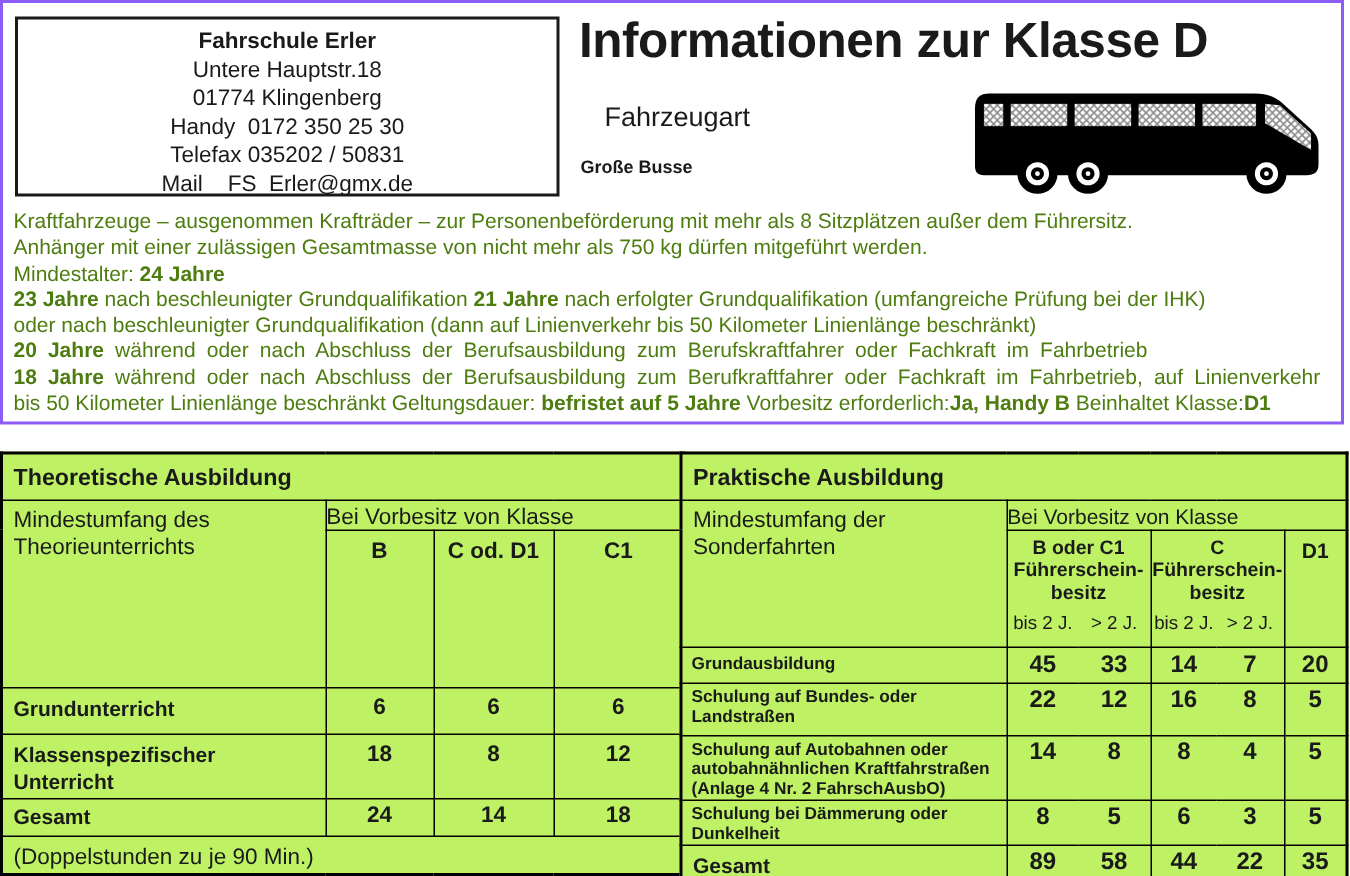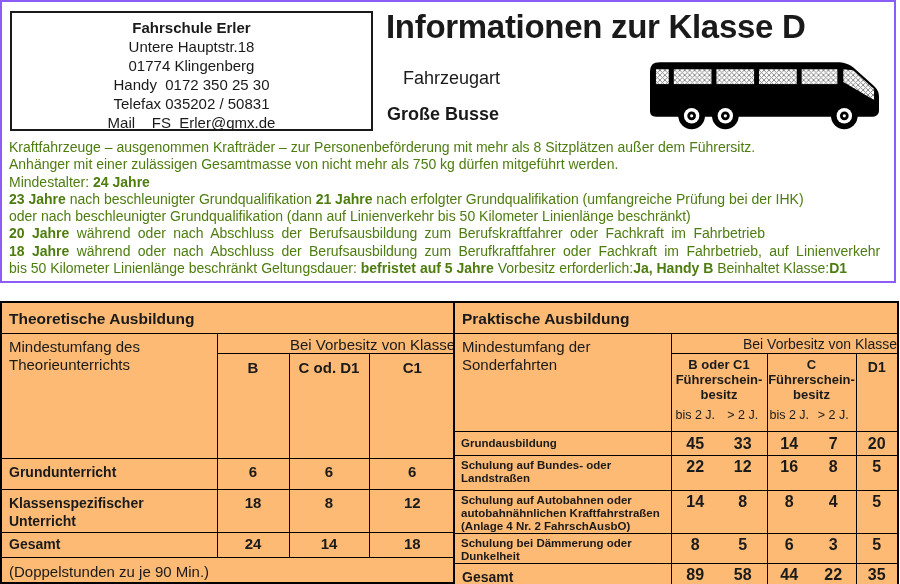--- a/index.html
+++ b/index.html
@@ -16,34 +16,34 @@
     border:2px solid #1a1a1a; text-align:center; padding-top:5px;
     font-size:15px; line-height:19px;
   }
   .contact-box .name { font-weight:bold; }
   .contact-box .cline { white-space:pre; }
   .page-title {
     position:absolute; left:384px; top:6px; font-size:33px; font-weight:bold;
     letter-spacing:-0.3px; white-space:nowrap;
   }
   .veh-label { position:absolute; left:385px; top:66px; font-size:18px;margin-left:16px; }
-  .veh-value { position:absolute; left:385px; top:102px; font-size:18px; font-weight:bold; }
+  .veh-value { position:absolute; left:385px; top:102px; font-size:12px; font-weight:bold; }
   .bus-wrap { position:absolute; left:648px; top:58px; width:230px; height:72px; }
   
   .desc { position:absolute; left:7px; top:137px; width:886px; font-size:14px; line-height:17.3px; color:#4d7c0f; }
   .desc .line { white-space:nowrap; }
   .desc .wide { word-spacing:3.5px; }
   
-  table { border-collapse:collapse; table-layout:fixed; position:absolute; background:#fdba74; }
+  table { border-collapse:collapse; table-layout:fixed; position:absolute; background:#bef264; }
   table td { border:1.5px solid #000; overflow:hidden; }
   .t-theory { left:0;  top:301px; width:455px; border:2px solid #000; }
   .t-pract  { left:453px; top:301px; width:444px; border:2px solid #000; }
   td.ttl { font-size:15.5px; font-weight:bold; padding:6px 0 4px 7px; }
   td.rowhead { vertical-align:top; font-size:15px; padding:4px 4px 0 7px; line-height:18px; }
-  td.grouphead { text-align:right; font-size:15px; padding-top:2px; }
+  td.grouphead { text-align:left; font-size:15px; padding-top:2px; }
   td.colhead { vertical-align:top; text-align:center; font-size:15px; font-weight:bold; padding-top:5px; }
   td.colhead-multi { vertical-align:top; text-align:center; font-size:13px; font-weight:bold; line-height:15px; padding-top:3px; white-space:pre-line; }
   td.subhead { vertical-align:top; text-align:center; font-size:12.5px; padding-top:6px; }
   td.lbl { vertical-align:top; font-size:14px; font-weight:bold; padding:4px 2px 0 7px; line-height:18px; white-space:pre-line; }
   td.lbl-sm { vertical-align:top; font-size:11.5px; font-weight:bold; padding:3px 2px 0 6px; line-height:13px; white-space:pre-line; }
   td.num { vertical-align:top; text-align:center; font-size:15px; font-weight:bold; padding-top:4px; }
   td.num-lg { vertical-align:top; text-align:center; font-size:16px; font-weight:bold; padding-top:2px; }
   td.footnote { font-size:15px; padding:4px 0 0 7px; }
   
   td.hr { border-right-style:hidden; }

